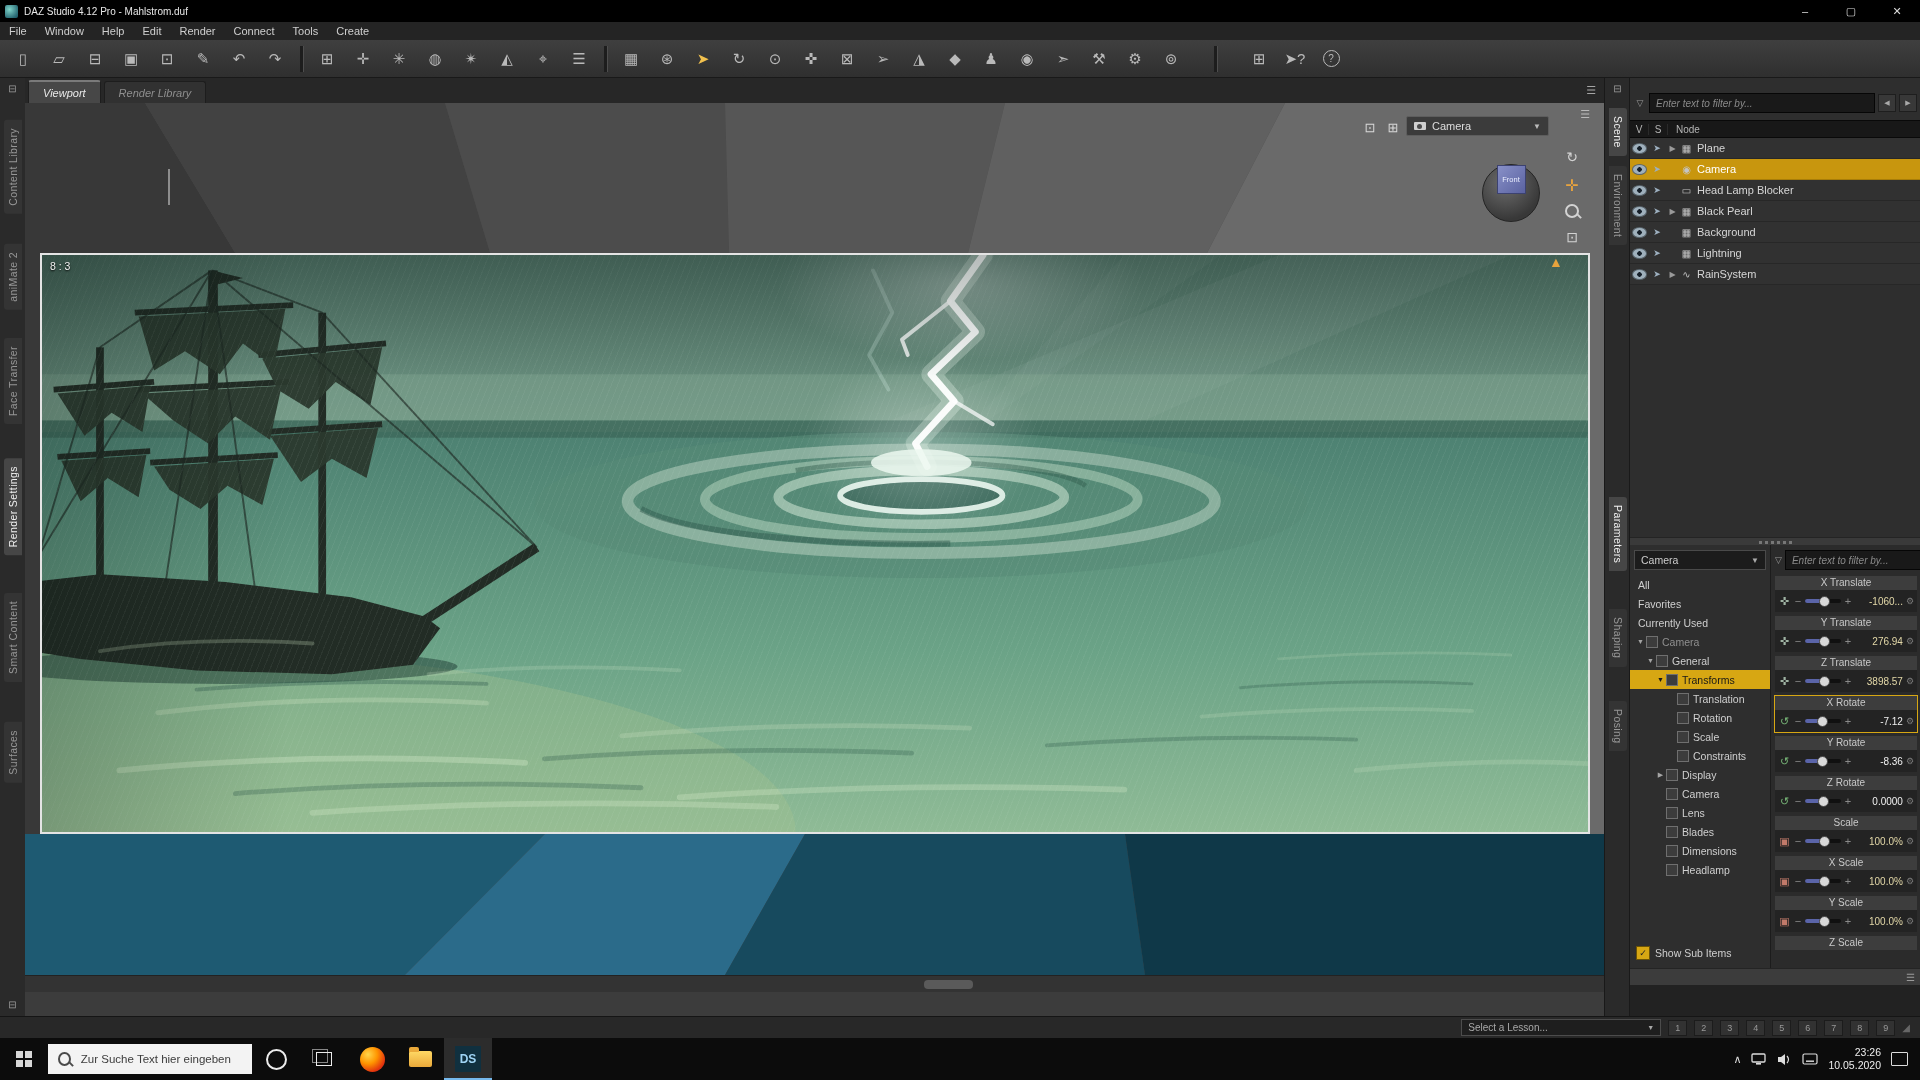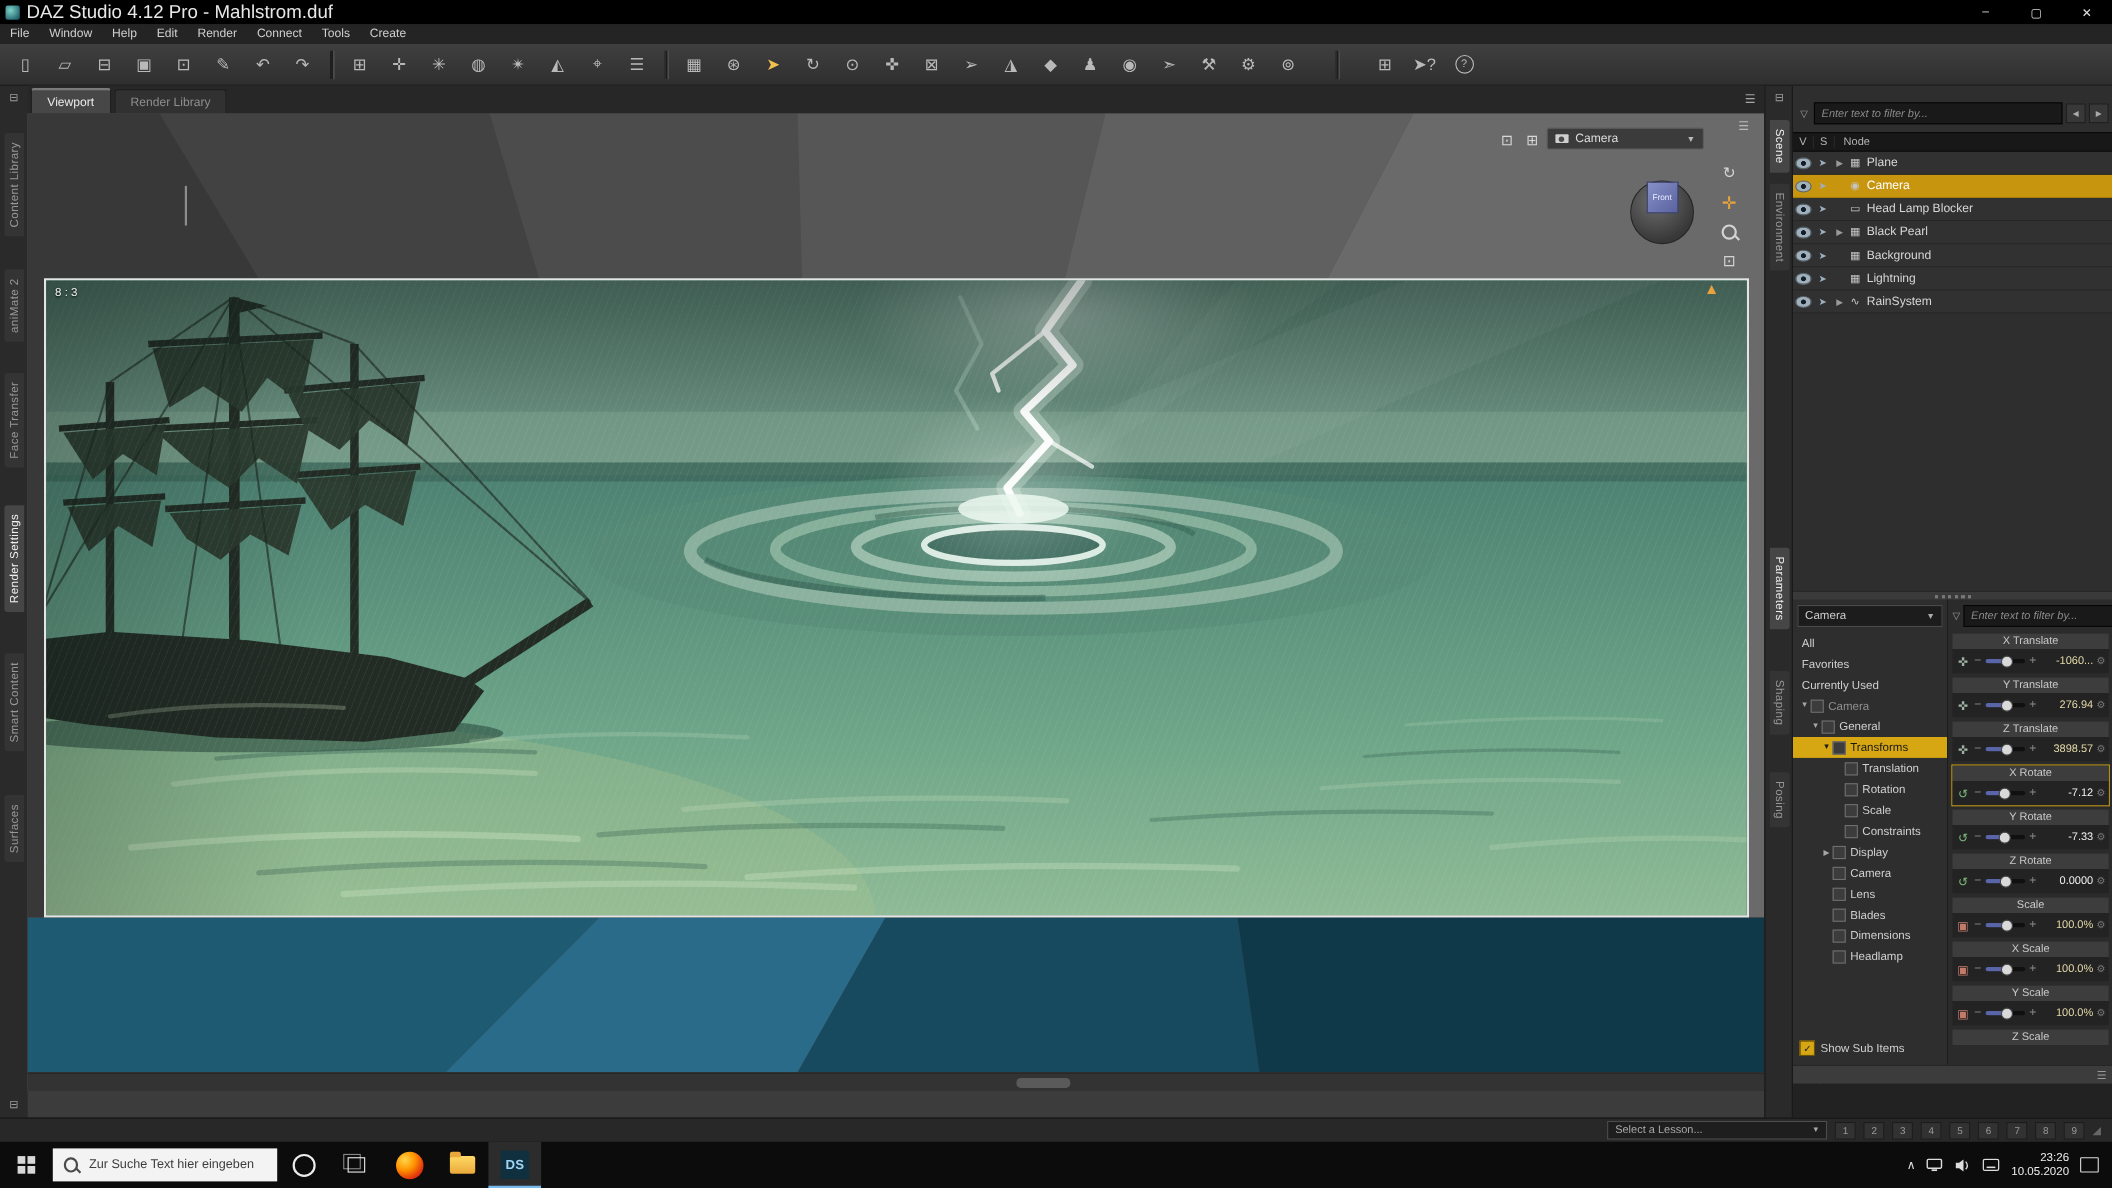--- a/index.html
+++ b/index.html
@@ -2,21 +2,21 @@
 <html><head>
 <meta charset="utf-8">
 <style>
   html,body{margin:0;padding:0;background:#111;}
   body{width:1920px;height:1080px;overflow:hidden;font-family:"Liberation Sans",sans-serif;color:#d6d6d6;font-size:12px;-webkit-font-smoothing:antialiased;}
   .app{position:relative;width:1920px;height:1080px;background:#2b2b2b;}
 
   
   .titlebar{position:absolute;left:0;top:0;width:100%;height:22px;background:#000;display:flex;align-items:center;}
   .appico{width:13px;height:13px;margin:0 6px 0 5px;border-radius:2px;background:radial-gradient(circle at 35% 35%,#7fd3c9,#22626e 80%);}
-  .titletext{font-size:17px;color:#e8e8e8;text-align:center;}
+  .titletext{font-size:10px;color:#e8e8e8;text-align:center;}
   .wincontrols{margin-left:auto;display:flex;height:100%;}
   .winbtn{width:46px;height:100%;display:flex;align-items:center;justify-content:center;color:#dcdcdc;font-size:11px;}
 
   
   .menubar{position:absolute;left:0;top:22px;width:100%;height:18px;background:#242424;border-bottom:1px solid #161616;display:flex;align-items:center;}
   .menuitem{padding:0 9px;font-size:11px;color:#cfcfcf;height:100%;display:flex;align-items:center;}
 
   
   .toolbar{position:absolute;left:0;top:40px;width:100%;height:38px;background:linear-gradient(#3f3f3f,#2f2f2f);border-bottom:1px solid #191919;display:flex;align-items:center;padding-left:8px;box-sizing:border-box;}
   .ico{width:30px;height:28px;display:flex;align-items:center;justify-content:center;font-size:15px;color:#b9b9b9;margin-right:6px;border-radius:2px;}
@@ -29,21 +29,21 @@
   .left-dock{position:absolute;left:0;top:78px;width:25px;bottom:64px;background:#2a2a2a;border-right:1px solid #191919;display:flex;flex-direction:column;align-items:center;}
   .right-vtabs{position:absolute;left:1604px;top:78px;width:25px;height:938px;background:#2a2a2a;border-left:1px solid #191919;display:flex;flex-direction:column;align-items:center;}
   .dockico{font-size:10px;color:#9a9a9a;margin-top:5px;}
   .vtab{writing-mode:vertical-rl;background:#343434;color:#979797;font-size:10.5px;padding:8px 3px;border-radius:0 3px 3px 0;letter-spacing:.4px;white-space:nowrap;}
   .left-dock .vtab{transform:rotate(180deg);border-radius:0 3px 3px 0;}
   .vtab.active{background:#464646;color:#efefef;}
 
   
   .center{position:absolute;left:25px;top:78px;width:1579px;height:938px;background:#3c3c3c;}
   .ctabstrip{position:absolute;left:0;top:0;width:100%;height:25px;background:#272727;border-bottom:1px solid #181818;display:flex;align-items:flex-end;}
-  .ctab{height:21px;display:flex;align-items:center;padding:0 14px;font-size:11px;color:#8f8f8f;background:#313131;border:1px solid #1d1d1d;border-bottom:none;margin-left:3px;border-radius:3px 3px 0 0;}
+  .ctab{height:21px;display:flex;align-items:center;padding:0 14px;font-size:11px;color:#8f8f8f;background:#313131;border:1px solid #1d1d1d;border-bottom:none;margin-left:3px;border-radius:3px 3px 0 0;font-style:italic;}
   .ctab.active{background:#474747;color:#e9e9e9;border-top:2px solid #7a7a7a;}
   .striphamb{margin-left:auto;margin-right:8px;color:#a5a5a5;font-size:11px;align-self:center;}
 
   .viewport{position:absolute;left:0;top:25px;width:1579px;height:889px;overflow:hidden;background:#4a4a4a;}
   .fanbg{position:absolute;left:0;top:0;}
   .bluebg{position:absolute;left:0;top:731px;}
   .scrollstrip{position:absolute;left:0;top:872px;width:1579px;height:17px;background:#333;border-top:1px solid #222;}
   .scrollhandle{position:absolute;left:899px;top:4px;width:49px;height:9px;background:#5a5a5a;border-radius:4px;}
   .pole{position:absolute;left:143px;top:66px;width:2px;height:36px;background:#8d8d8d;}
 
@@ -638,21 +638,21 @@
         <div class="sblock">
           <div class="slab">Y Rotate</div>
           <div class="sctl">
             <span class="sicon r">↺</span>
             <span class="sbtn">−</span>
             <span class="strack">
                 <span class="sfill" style="width:46%"></span>
                 <span class="sthumb" style="left:46%"></span>
               </span>
             <span class="sbtn">+</span>
-            <span class="sval" style="color:#f0f0f0">-7.33</span>
+            <span class="sval" style="color:#f0f0f0">-8.36</span>
             <span class="sgear">⚙</span>
           </div>
         </div>
         <div class="sblock">
           <div class="slab">Z Rotate</div>
           <div class="sctl">
             <span class="sicon r">↺</span>
             <span class="sbtn">−</span>
             <span class="strack">
                 <span class="sfill" style="width:50%"></span>

